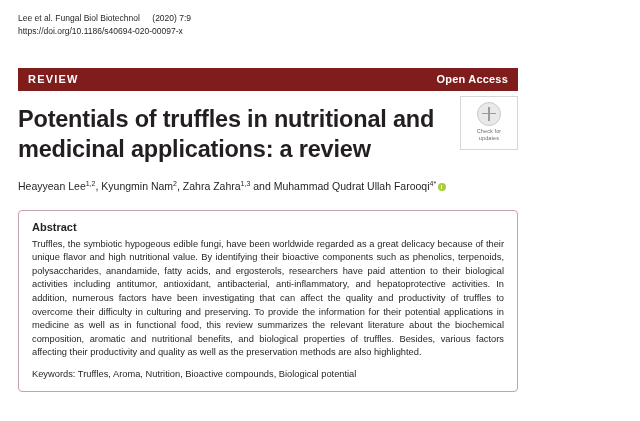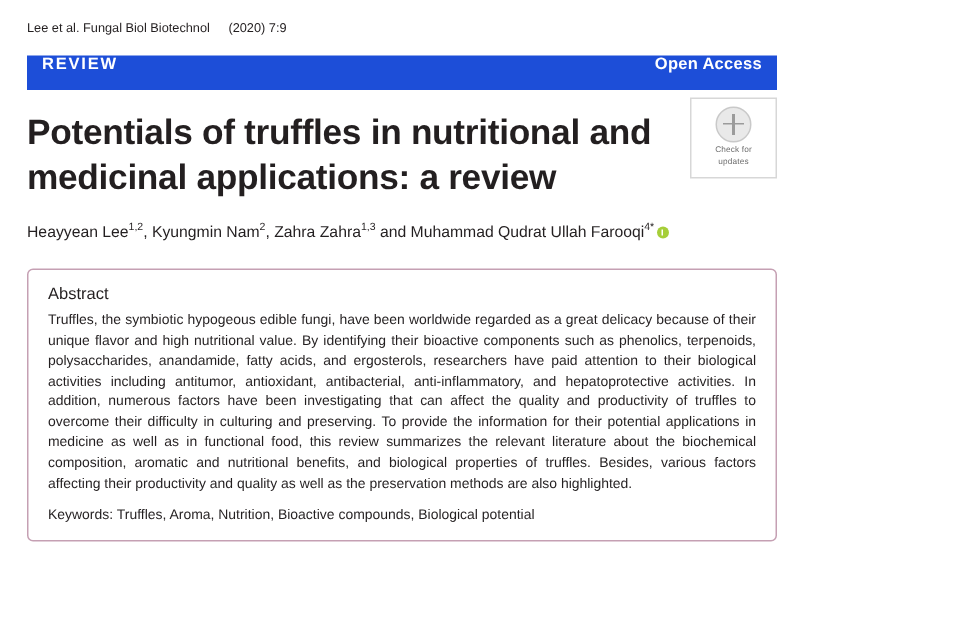--- a/index.html
+++ b/index.html
@@ -42,24 +42,25 @@
     text-align: right;
     font-size: 17.5px;
     line-height: 1.25;
     color: #231f20;
     font-weight: 400;
     max-width: 250px;
   }
 
   
   .review-bar {
-    margin-top: 12px;
-    background: #1d4ed8;
+    margin-top: 30px;
+    background: #7f1d1d;
     height: 23px;
     display: flex;
+    align-items: center;
     justify-content: space-between;
     padding: 0 10px;
     box-sizing: border-box;
   }
   .review-label {
     color: #ffffff;
     font-size: 11px;
     font-weight: bold;
     letter-spacing: 1.2px;
   }
@@ -163,21 +164,21 @@
   
   .abstract-box {
     margin-top: 16px;
     border: 1px solid #c5a0b3;
     border-radius: 4px;
     padding: 10px 13px 12px 13px;
     box-sizing: border-box;
   }
   .abstract-head {
     font-size: 11px;
-    font-weight: normal;
+    font-weight: bold;
     color: #231f20;
     margin-bottom: 5px;
   }
   .abstract-body {
     font-size: 9.3px;
     line-height: 1.46;
     color: #231f20;
     text-align: justify;
   }
   .keywords {
@@ -193,20 +194,21 @@
 <body>
 
 <div class="page">
 
   <div class="masthead">
     <div class="cite-block">
       <div class="cite-line1">
         <span>Lee et al. Fungal Biol Biotechnol</span>
         <span style="display:inline-block;width:10px"></span><span>(2020) 7:9</span>
       </div>
+      <div class="cite-line2">https://doi.org/10.1186/s40694-020-00097-x</div>
     </div>
   </div>
 
   <div class="review-bar">
     <span class="review-label">REVIEW</span>
     <span class="open-access">Open Access</span>
   </div>
 
   <div class="title-area">
     <div class="crossmark">

